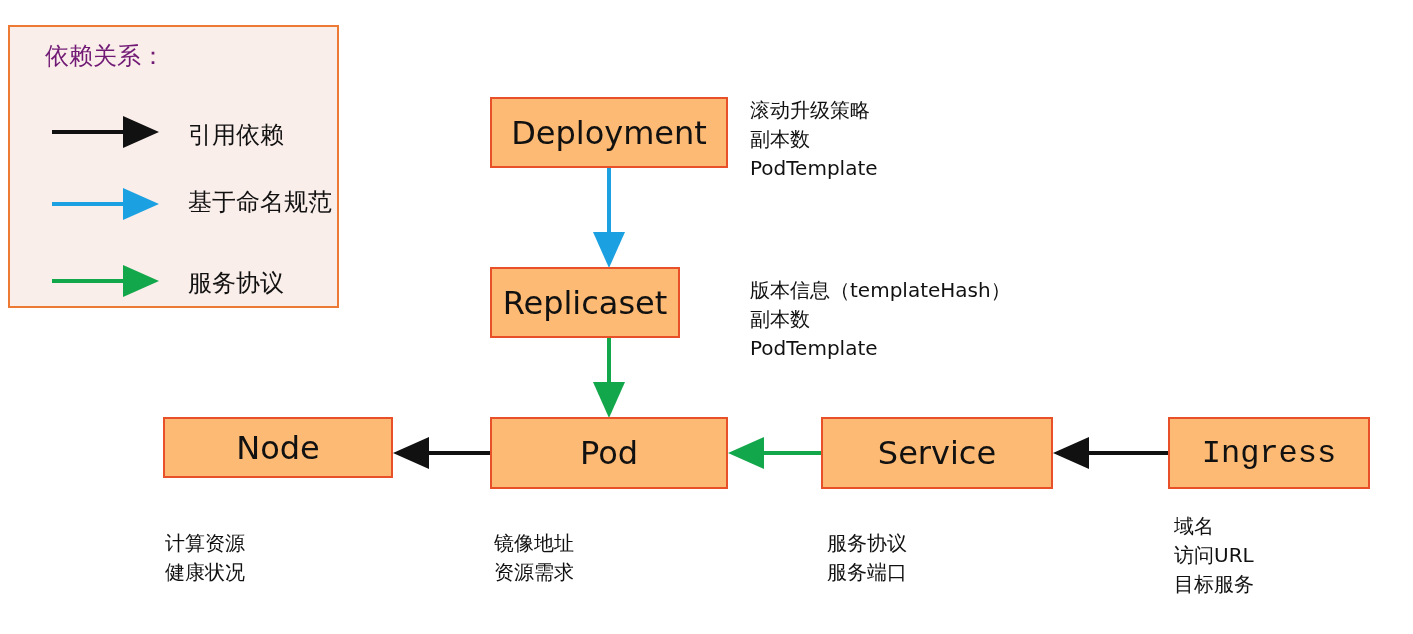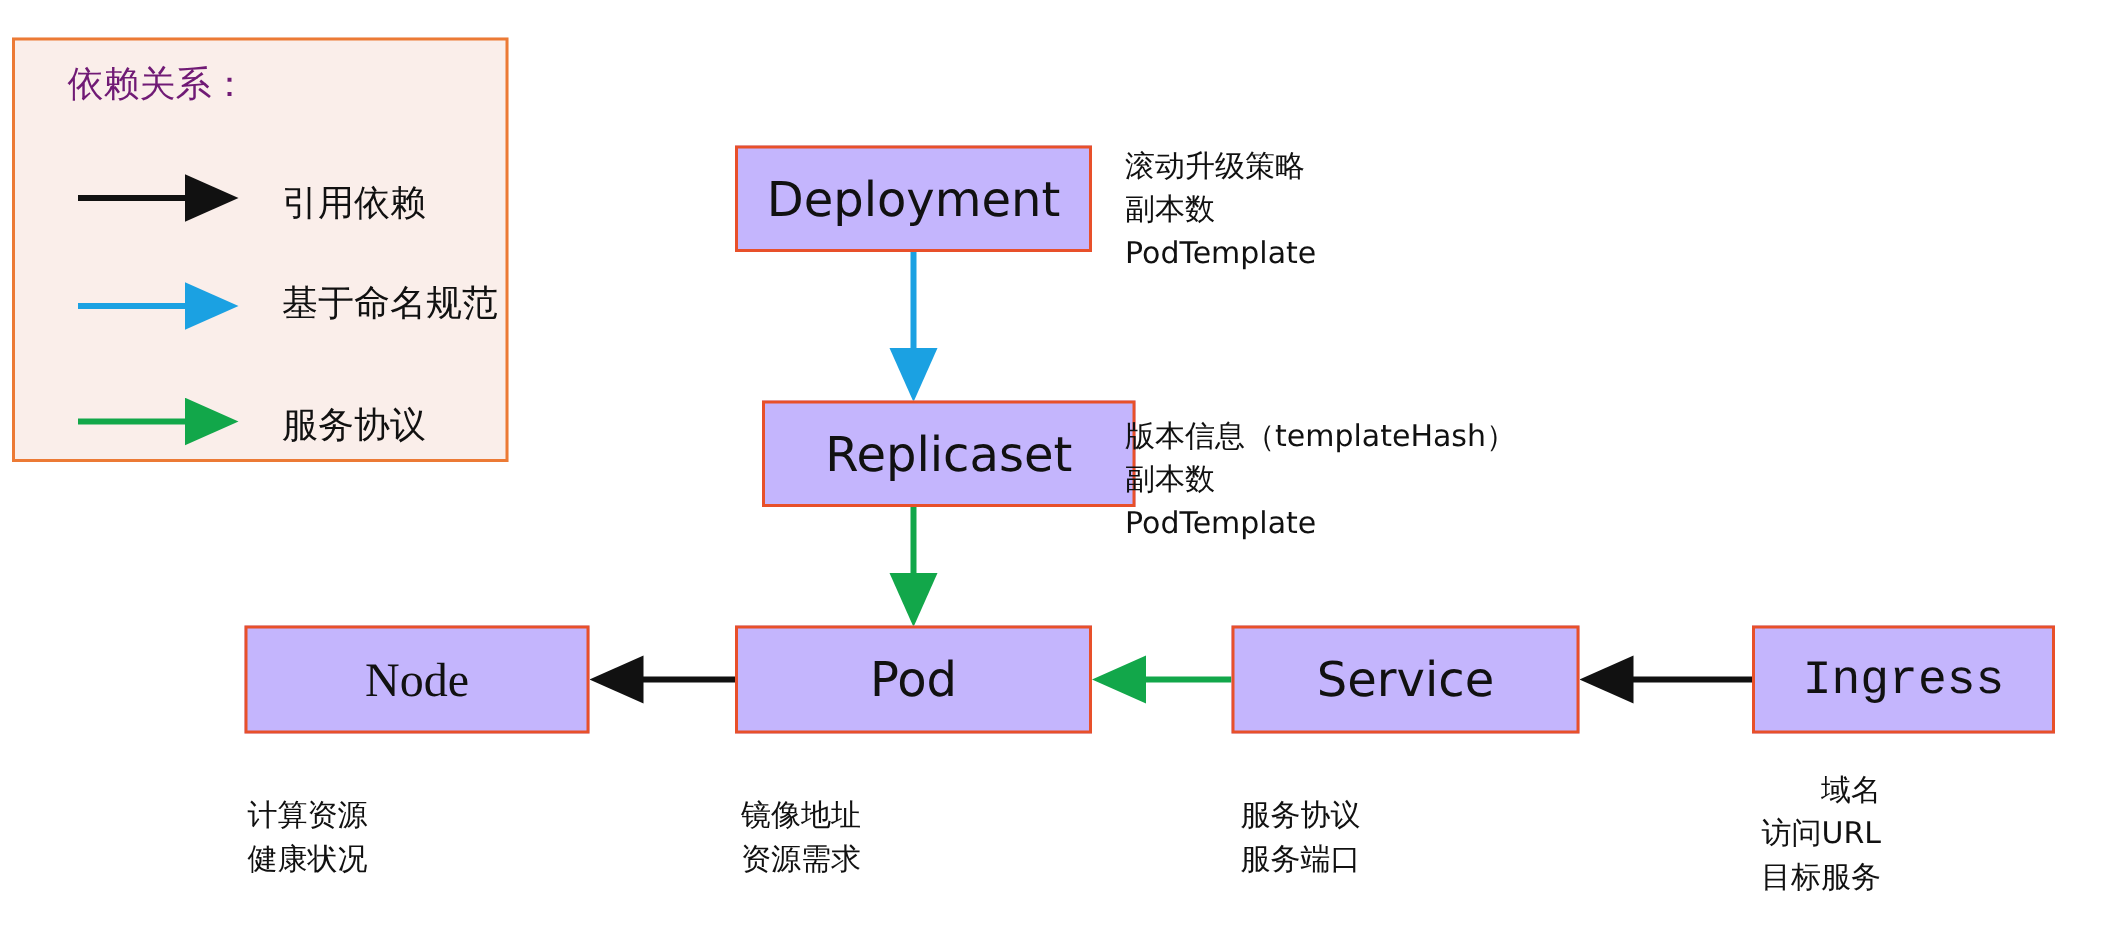--- a/index.html
+++ b/index.html
@@ -54,51 +54,51 @@
     white-space: nowrap;
     font-family: Liberation Serif, serif;
   }
   .legend-label.r0 { top: 119px; }
   .legend-label.r1 { top: 186px; }
   .legend-label.r2 { top: 267px; }
 
   
   .node-box {
     position: absolute;
-    background: #c4b5fd;
+    background: #fdba74;
     border: 2px solid #e8502a;
     box-sizing: border-box;
     display: flex;
     align-items: center;
     justify-content: center;
     color: #111111;
     font-size: 32px;
     white-space: nowrap;
   }
   #box-deployment { left: 490px; top: 97px;  width: 238px; height: 71px; }
-  #box-replicaset { left: 490px; top: 267px; width: 249px; height: 71px; margin-left: 18px; }
-  #box-node       { left: 163px; top: 417px; width: 230px; height: 72px; font-family: Liberation Serif, serif; }
+  #box-replicaset { left: 490px; top: 267px; width: 190px; height: 71px; }
+  #box-node       { left: 163px; top: 417px; width: 230px; height: 61px; }
   #box-pod        { left: 490px; top: 417px; width: 238px; height: 72px; }
   #box-service    { left: 821px; top: 417px; width: 232px; height: 72px; }
   #box-ingress    { left: 1168px; top: 417px; width: 202px; height: 72px; font-family: Liberation Mono, monospace; }
 
   
   .annotation {
     position: absolute;
     font-size: 20px;
     line-height: 29px;
     color: #111111;
     white-space: pre;
   }
   #ann-deployment { left: 750px; top: 96px; }
   #ann-replicaset { left: 750px; top: 276px; }
   #ann-node       { left: 165px; top: 529px; }
   #ann-pod        { left: 494px; top: 529px; }
   #ann-service    { left: 827px; top: 529px; text-align: center; }
-  #ann-ingress    { left: 1174px; top: 512px; text-align: right; }
+  #ann-ingress    { left: 1174px; top: 512px; }
 </style>
 </head>
 <body>
 
 <div id="canvas">
 
   <div class="legend-box">
     <svg class="layer" viewBox="0 0 331 283" width="331" height="283" style="left:0;top:0;width:331px;height:283px;">
       <defs>
         <marker id="lm-black" markerWidth="9" markerHeight="9" refX="7.5" refY="4" orient="auto">

